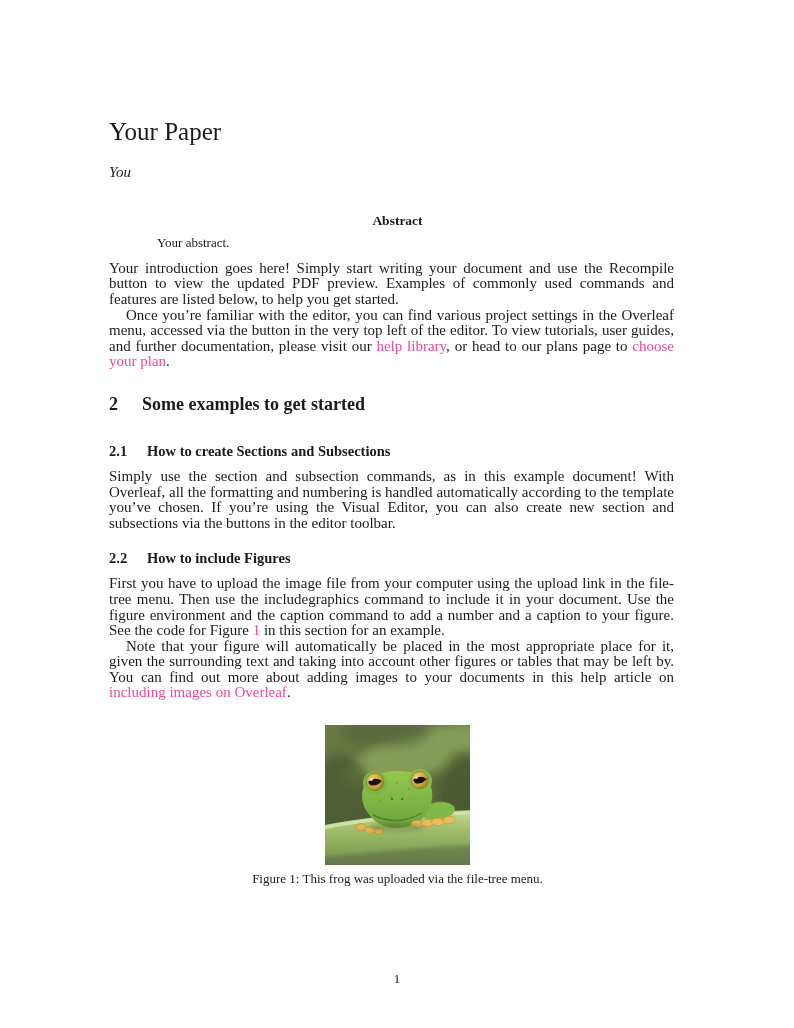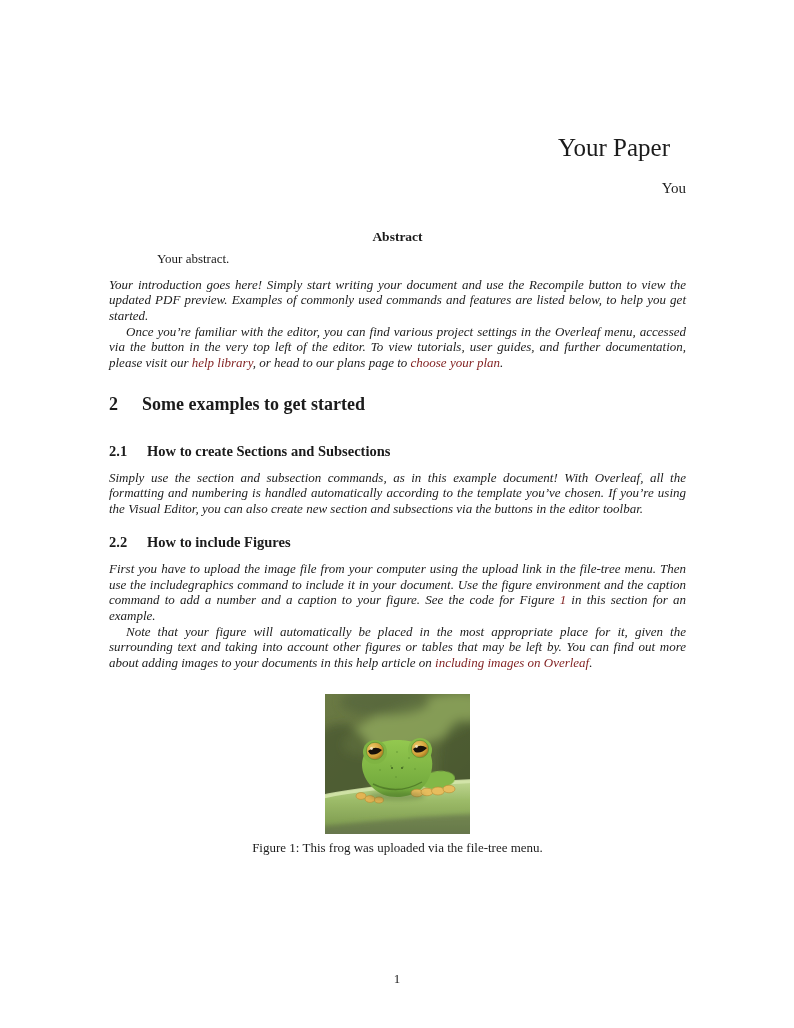--- a/index.html
+++ b/index.html
@@ -15,28 +15,29 @@
   }
   .content {
     position: absolute;
     left: 109px;
     top: 118px;
     width: 577px;
   }
   .doc-title {
     font-size: 25px;
     font-weight: 400;
-    text-align: right;
-    margin: 16px;
+    text-align: left;
+    margin: 0;
     line-height: 1.15;
   }
   .doc-author {
-    text-align: right;
+    text-align: left;
     font-size: 15px;
     margin-top: 17px;
+    font-style: italic;
   }
   .doc-date {
     text-align: center;
     font-size: 15px;
     margin-top: 14px;
   }
   .abstract-heading {
     text-align: center;
     font-weight: 700;
     font-size: 13.5px;
@@ -56,32 +57,31 @@
   h2.section .sec-num { display: inline-block; min-width: 33px; }
   h3.subsection {
     font-size: 14.5px;
     font-weight: 700;
     margin: 28px 0 0 0;
     line-height: 1.15;
   }
   h3.subsection.second { margin-top: 18px; }
   h3.subsection .sub-num { display: inline-block; min-width: 38px; }
   p.para {
-    font-size: 13px;
+    font-size: 15px;
     line-height: 15.6px;
     text-align: justify;
-    margin: 10px 0 0 0;
-    font-style: italic;
+    margin: 10px 12px 0 0;
   }
   p.para.cont {
     margin-top: 0;
     text-indent: 17px;
   }
   a.doc-link {
-    color: #7f1d1d;
+    color: #ec4899;
     text-decoration: none;
     cursor: pointer;
   }
   .figure-block {
     margin-top: 24px;
     text-align: center;
   }
   .figure-image {
     display: inline-block;
     width: 145px;

